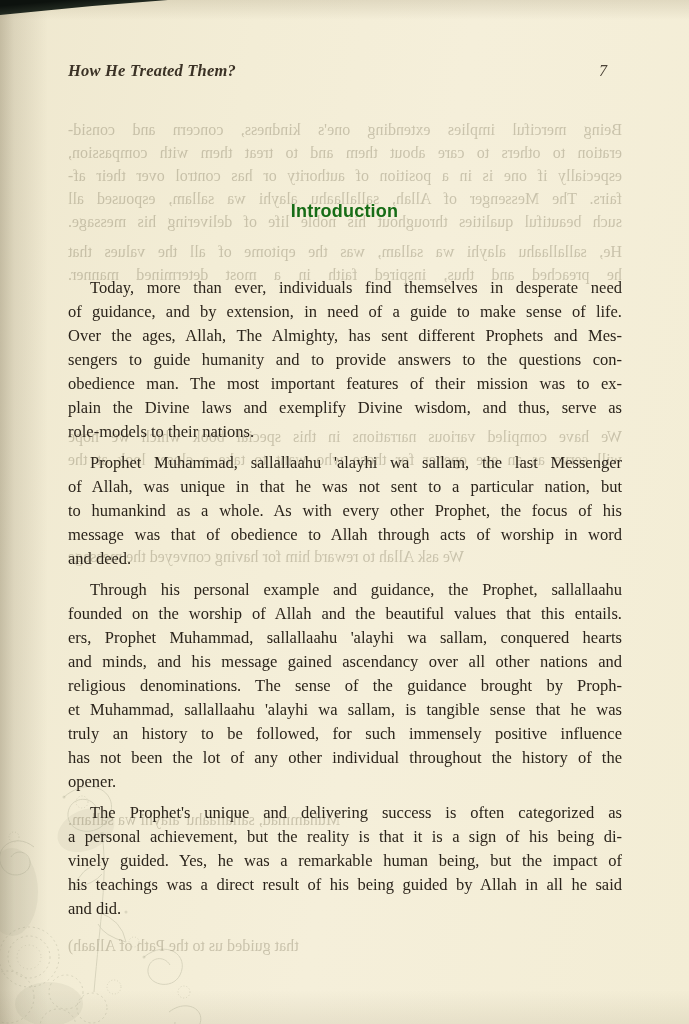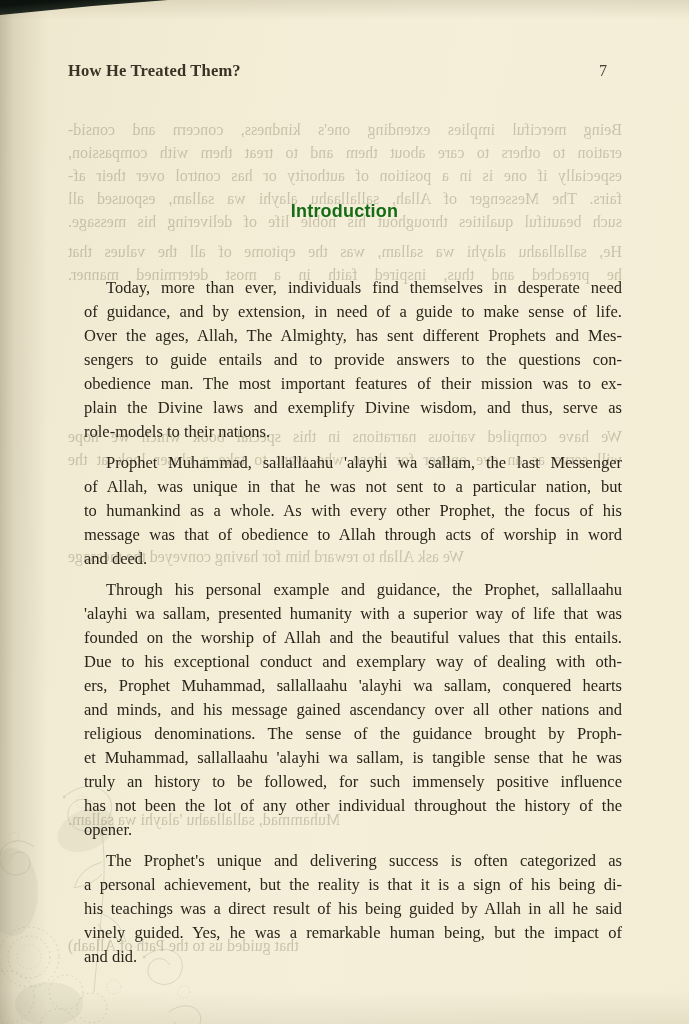--- a/index.html
+++ b/index.html
@@ -13,34 +13,34 @@
       linear-gradient(100deg,#efe8cf 0%, #f3edd6 30%, #f5efda 55%, #f3edd5 100%);
   }
   .dark-corner{
     position:absolute;top:0;left:0;width:168px;height:15px;
     background:linear-gradient(to bottom right,#0d120e 20%, #2a3328 60%, rgba(42,51,40,0) 95%);
     clip-path:polygon(0 0, 100% 0, 55% 40%, 0 100%);
   }
   .running-header{
     position:absolute;top:61px;left:68px;right:66px;
     display:flex;justify-content:space-between;align-items:center;
-    color:#3b3226;font-size:16.5px;
+    color:#3b3226;font-size:16.5px;font-style:italic;
   }
   .running-header .title{font-weight:bold;letter-spacing:.2px;}
   .running-header .pageno{margin-right:16px;font-size:16px;color:#46false3c32;color:#4a4136;}
   .chapter-heading{
     position:absolute;top:201px;left:0;right:0;text-align:center;
     font-family:"Liberation Sans", sans-serif;font-weight:bold;font-size:18px;
     letter-spacing:.2px;
   }
   .content{
     position:absolute;top:276px;left:68px;width:554px;
     font-size:16.5px;line-height:24px;color:#2b241b;
   }
-  .para{margin:0 0 7px 16px;}
+  .para{margin:0 0 7px 0;}
   .line{text-align:justify;text-align-last:justify;height:24px;overflow:hidden;}
   .line.first{text-indent:22px;}
   .line.last{text-align-last:left;}
   .it{}
   .bleed-layer{position:absolute;top:0;left:0;right:0;bottom:0;pointer-events:none;}
   .bleed-line{
     position:absolute;left:68px;width:554px;height:23px;overflow:hidden;
     transform:scaleX(-1);
     font-size:16px;line-height:23px;color:#776f55;opacity:.34;filter:blur(0.7px);
   }
@@ -112,47 +112,45 @@
     <span class="pageno">7</span>
   </div>
 
   <div class="chapter-heading" style="color: rgb(22, 108, 22);">Introduction</div>
 
   <div class="content" id="content">
       <div class="para">
         <div class="line first"><span>Today, more than ever, individuals find themselves in desperate need</span></div>
         <div class="line"><span>of guidance, and by extension, in need of a guide to make sense of life.</span></div>
         <div class="line"><span>Over the ages, Allah, The Almighty, has sent different Prophets and Mes-</span></div>
-        <div class="line"><span>sengers to guide entails and to provide answers to the questions con-</span></div>
+        <div class="line"><span>sengers to guide humanity and to provide answers to the questions con-</span></div>
         <div class="line"><span>obedience man. The most important features of their mission was to ex-</span></div>
         <div class="line"><span>plain the Divine laws and exemplify Divine wisdom, and thus, serve as</span></div>
         <div class="line last"><span>role-models to their nations.</span></div>
       </div>
       <div class="para">
         <div class="line first"><span>Prophet Muhammad, </span><span class="it">sallallaahu 'alayhi wa sallam</span><span>, the last Messenger</span></div>
         <div class="line"><span>of Allah, was unique in that he was not sent to a particular nation, but</span></div>
         <div class="line"><span>to humankind as a whole. As with every other Prophet, the focus of his</span></div>
         <div class="line"><span>message was that of obedience to Allah through acts of worship in word</span></div>
         <div class="line last"><span>and deed.</span></div>
       </div>
       <div class="para">
         <div class="line first"><span>Through his personal example and guidance, the Prophet, </span><span class="it">sallallaahu</span></div>
-        <div class="line"><span class="it">'alayhi wa sallam</span><span>, presented humanity with a superior way of life that was</span></div>
         <div class="line"><span>founded on the worship of Allah and the beautiful values that this entails.</span></div>
-        <div class="line"><span>Due to his exceptional conduct and exemplary way of dealing with oth-</span></div>
         <div class="line"><span>ers, Prophet Muhammad, </span><span class="it">sallallaahu 'alayhi wa sallam</span><span>, conquered hearts</span></div>
         <div class="line"><span>and minds, and his message gained ascendancy over all other nations and</span></div>
         <div class="line"><span>religious denominations. The sense of the guidance brought by Proph-</span></div>
         <div class="line"><span>et Muhammad, </span><span class="it">sallallaahu 'alayhi wa sallam</span><span>, is tangible sense that he was</span></div>
         <div class="line"><span>truly an history to be followed, for such immensely positive influence</span></div>
         <div class="line"><span>has not been the lot of any other individual throughout the history of the</span></div>
         <div class="line last"><span>opener.</span></div>
       </div>
       <div class="para">
         <div class="line first"><span>The Prophet's unique and delivering success is often categorized as</span></div>
         <div class="line"><span>a personal achievement, but the reality is that it is a sign of his being di-</span></div>
+        <div class="line"><span>vinely guided. Yes, he was a remarkable human being, but the impact of</span></div>
         <div class="line"><span>his teachings was a direct result of his being guided by Allah in all he said</span></div>
-        <div class="line"><span>vinely guided. Yes, he was a remarkable human being, but the impact of</span></div>
         <div class="line last"><span>and did.</span></div>
       </div>
     </div>
 
 </div>
 
 </body></html>

